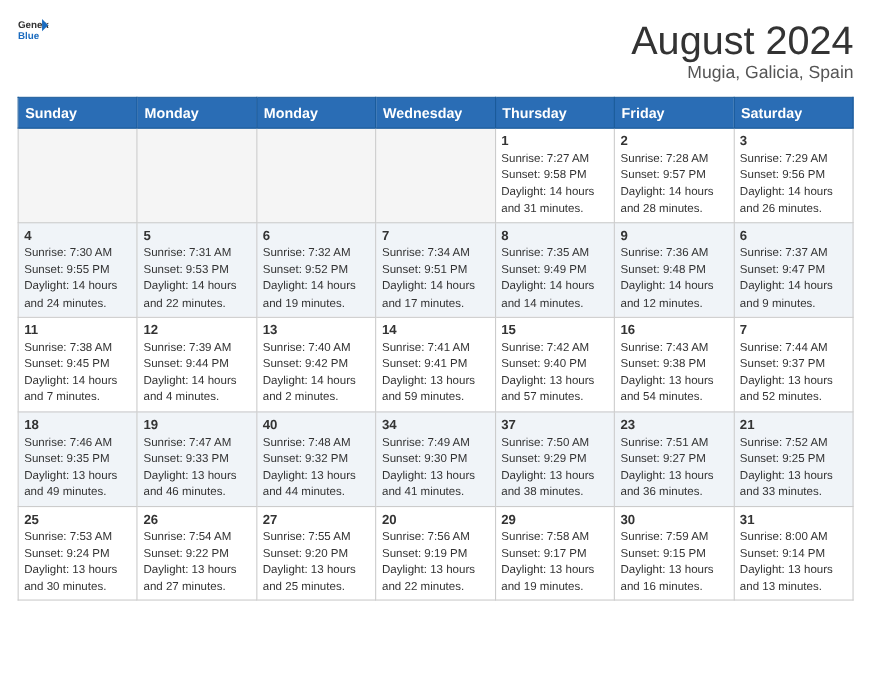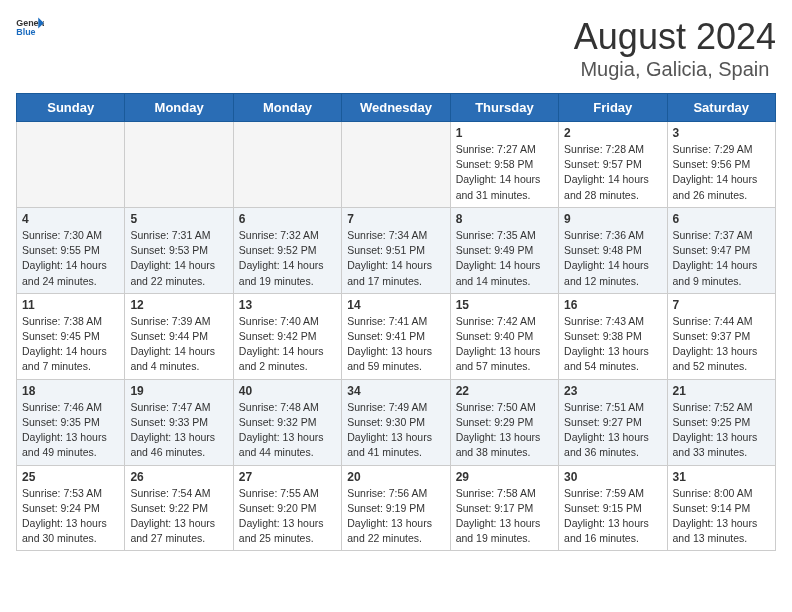--- a/index.html
+++ b/index.html
@@ -19,40 +19,40 @@
     .logo {
       display: flex;
       align-items: center;
       gap: 4px;
     }
     .logo-icon {
       width: 28px;
       height: 22px;
     }
     .title-section {
-      text-align: center;
+      text-align: right;
     }
     .month-title {
       font-size: 36px;
       font-weight: normal;
       color: #333;
     }
     .location-title {
-      font-size: 20px;
+      font-size: 16px;
       color: #555;
     }
     table {
       width: 100%;
       border-collapse: collapse;
       table-layout: fixed;
     }
     th {
       background-color: #2a6db5;
       color: #fff;
-      text-align: center;
+      text-align: left;
       padding: 6px 6px;
       font-size: 13px;
       font-weight: bold;
       border: 1px solid #1a5a9a;
     }
     td {
       vertical-align: top;
       border: 1px solid #ccc;
       padding: 4px 5px;
       font-size: 10.5px;
@@ -196,21 +196,21 @@
         </td>
         <td class="shaded">
           <span class="day-number">40</span>
           <div class="day-info">Sunrise: 7:48 AM<br>Sunset: 9:32 PM<br>Daylight: 13 hours and 44 minutes.</div>
         </td>
         <td class="shaded">
           <span class="day-number">34</span>
           <div class="day-info">Sunrise: 7:49 AM<br>Sunset: 9:30 PM<br>Daylight: 13 hours and 41 minutes.</div>
         </td>
         <td class="shaded">
-          <span class="day-number">22</span>
+          <span class="day-number">37</span>
           <div class="day-info">Sunrise: 7:50 AM<br>Sunset: 9:29 PM<br>Daylight: 13 hours and 38 minutes.</div>
         </td>
         <td class="shaded">
           <span class="day-number">23</span>
           <div class="day-info">Sunrise: 7:51 AM<br>Sunset: 9:27 PM<br>Daylight: 13 hours and 36 minutes.</div>
         </td>
         <td class="shaded">
           <span class="day-number">21</span>
           <div class="day-info">Sunrise: 7:52 AM<br>Sunset: 9:25 PM<br>Daylight: 13 hours and 33 minutes.</div>
         </td>

